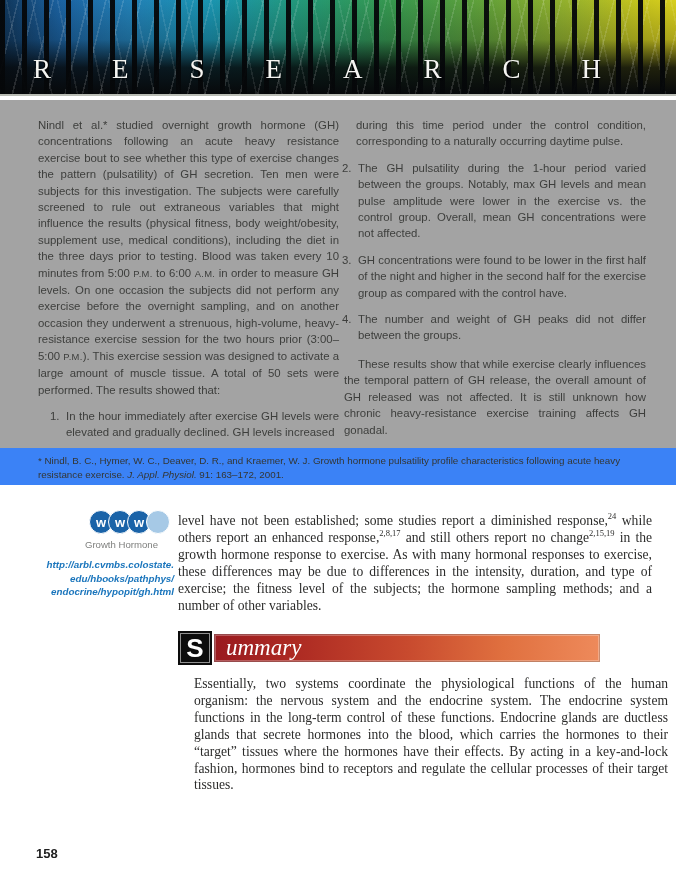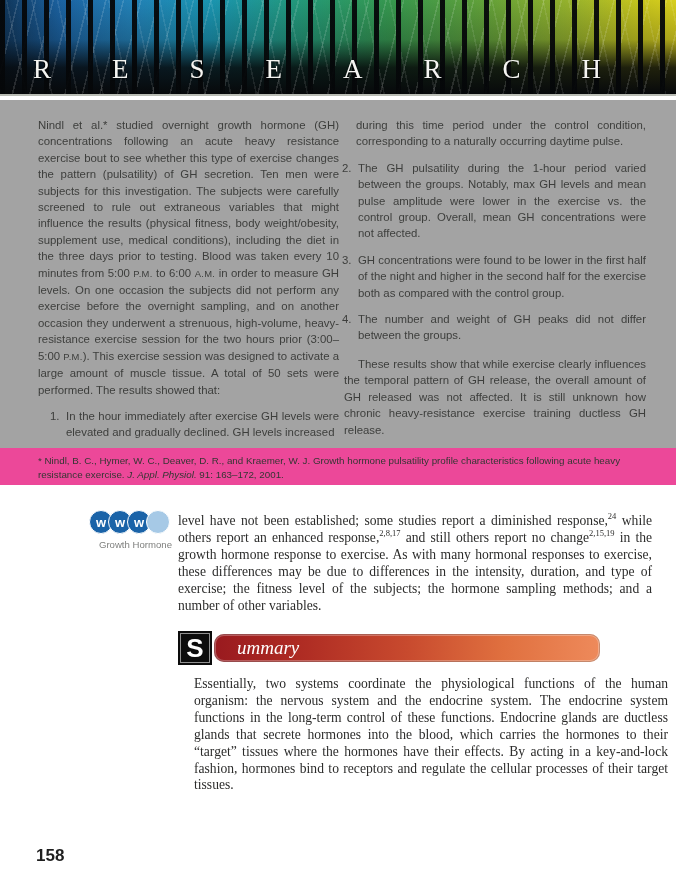--- a/index.html
+++ b/index.html
@@ -37,38 +37,38 @@
   .sc { font-size:9.4px; letter-spacing:0.3px; }
   .li-row { display:flex; margin-top:10px; }
   .li-num { flex:0 0 16px; margin-left:12px; }
   .li-body { flex:1; }
   .cont-para { padding-left:14px; }
   .closing { margin-top:12px; text-indent:14px; padding-left:2px; }
 
   
   .footnote-band {
     position:absolute; left:0; top:448px; width:676px; height:37px;
-    background:#ec4899;
+    background:#3b82f6;
   }
   .footnote-text {
     padding:6px 38px 0 38px; font-size:9.8px; line-height:14px; color:#343633;
   }
   .footnote-text .ital { font-style:italic; }
 
   
   .sidebar { position:absolute; left:28px; top:510px; width:146px; text-align:right; }
   .www-row { display:flex; justify-content:flex-end; margin-right:4px; }
   .www-circle {
     width:24px; height:24px; border-radius:50%; background:#1a63a8;
     border:1.5px solid #ffffff; margin-left:-5px;
     display:flex; align-items:center; justify-content:center;
     color:#ffffff; font-weight:bold; font-size:13px; line-height:1;
   }
   .www-circle.light { background:#a6c9e6; }
-  .sidebar-label { margin-top:5px; margin-right:2px; font-size:9.6px; color:#7e7f7d; }
+  .sidebar-label { margin-top:5px; margin-right:16px; font-size:9.6px; color:#7e7f7d; }
   .sidebar-url {
     margin-top:8px; font-size:9.8px; font-style:italic; font-weight:bold;
     color:#1a75bc; line-height:13.5px; text-decoration:none; display:block;
   }
 
   
   .serif-text {
     font-family:"Liberation Serif", serif; font-size:13.6px; line-height:16.9px;
     color:#2c2c2b; text-align:justify;
   }
@@ -81,29 +81,29 @@
     flex:0 0 34px; width:34px; height:34px; background:#0c0c0c;
     color:#ffffff; font-weight:bold; font-size:26px;
     display:flex; align-items:center; justify-content:center;
     box-shadow:inset 0 0 0 2px #0c0c0c, inset 0 0 0 3px rgba(255,255,255,0.55);
   }
   .summary-bar {
     flex:1; height:28px; margin-top:3px; margin-left:2px;
     background:linear-gradient(90deg, #991a1f 0%, #ae2b23 22%, #c84a2e 50%, #e0703f 75%, #ee8a5b 100%);
     box-shadow:inset 0 0 0 1px rgba(0,0,0,0.18), inset 0 0 0 2px rgba(255,255,255,0.28);
     color:#ffffff; font-family:"Liberation Serif", serif; font-style:italic;
-    font-size:19px; line-height:27px; padding-left:23px;border-radius:10px;
+    font-size:23px; line-height:27px; padding-left:12px;
   }
 
   
   .summary-text { position:absolute; left:194px; top:676px; width:474px; }
   .summary-text .p2 { text-indent:18px; }
 
   
-  .page-num { position:absolute; left:36px; top:846px; font-size:17px; font-weight:bold; color:#1f1f1f; }
+  .page-num { position:absolute; left:36px; top:846px; font-size:13px; font-weight:bold; color:#1f1f1f; }
 </style>
 </head>
 <body>
 
 <div class="banner">
   <div class="banner-title">
     <span>R</span>
     <span>E</span>
     <span>S</span>
     <span>E</span>
@@ -125,43 +125,44 @@
   </div>
 
   <div class="col2 research-text">
     <p class="cont-para">during this time period under the control condition, corresponding to a naturally occurring daytime pulse.</p>
     <div class="li-row">
       <span class="li-num" style="margin-left:0;">2.</span>
       <span class="li-body">The GH pulsatility during the 1-hour period varied between the groups. Notably, max GH levels and mean pulse amplitude were lower in the exercise vs. the control group. Overall, mean GH concentrations were not affected.</span>
     </div>
     <div class="li-row">
       <span class="li-num" style="margin-left:0;">3.</span>
-      <span class="li-body">GH concentrations were found to be lower in the first half of the night and higher in the second half for the exercise both as compared with the control group.</span>
+      <span class="li-body">GH concentrations were found to be lower in the first half of the night and higher in the second half for the exercise group as compared with the control have.</span>
     </div>
     <div class="li-row">
       <span class="li-num" style="margin-left:0;">4.</span>
       <span class="li-body">The number and weight of GH peaks did not differ between the groups.</span>
     </div>
-    <p class="closing">These results show that while exercise clearly influences the temporal pattern of GH release, the overall amount of GH released was not affected. It is still unknown how chronic heavy-resistance exercise training ductless GH release.</p>
+    <p class="closing">These results show that while exercise clearly influences the temporal pattern of GH release, the overall amount of GH released was not affected. It is still unknown how chronic heavy-resistance exercise training affects GH gonadal.</p>
   </div>
 
 </div>
 
 <div class="footnote-band">
   <p class="footnote-text"><span>* Nindl, B. C., Hymer, W. C., Deaver, D. R., and Kraemer, W. J. Growth hormone pulsatility profile characteristics following acute heavy resistance exercise. </span><span class="ital">J. Appl. Physiol.</span><span> 91: 163–172, 2001.</span></p>
 </div>
 
 <div class="sidebar">
   <div class="www-row">
     <span class="www-circle" style="margin-left:0;">w</span>
     <span class="www-circle">w</span>
     <span class="www-circle">w</span>
     <span class="www-circle light"></span>
   </div>
   <div class="sidebar-label">Growth Hormone</div>
+  <a class="sidebar-url" href="#"><span>http://arbl.cvmbs.colostate.</span><br><span>edu/hbooks/pathphys/</span><br><span>endocrine/hypopit/gh.html</span></a>
 </div>
 
 <div class="main-col serif-text">
   <p><span>level have not been established; some studies report a diminished response,</span><sup>24</sup><span> while others report an enhanced response,</span><sup>2,8,17</sup><span> and still others report no change</span><sup>2,15,19</sup><span> in the growth hormone response to exercise. As with many hormonal responses to exercise, these differences may be due to differences in the intensity, duration, and type of exercise; the fitness level of the subjects; the hormone sampling methods; and a number of other variables.</span></p>
 </div>
 
 <div class="summary-head">
   <div class="s-box">S</div>
   <div class="summary-bar">ummary</div>
 </div>

